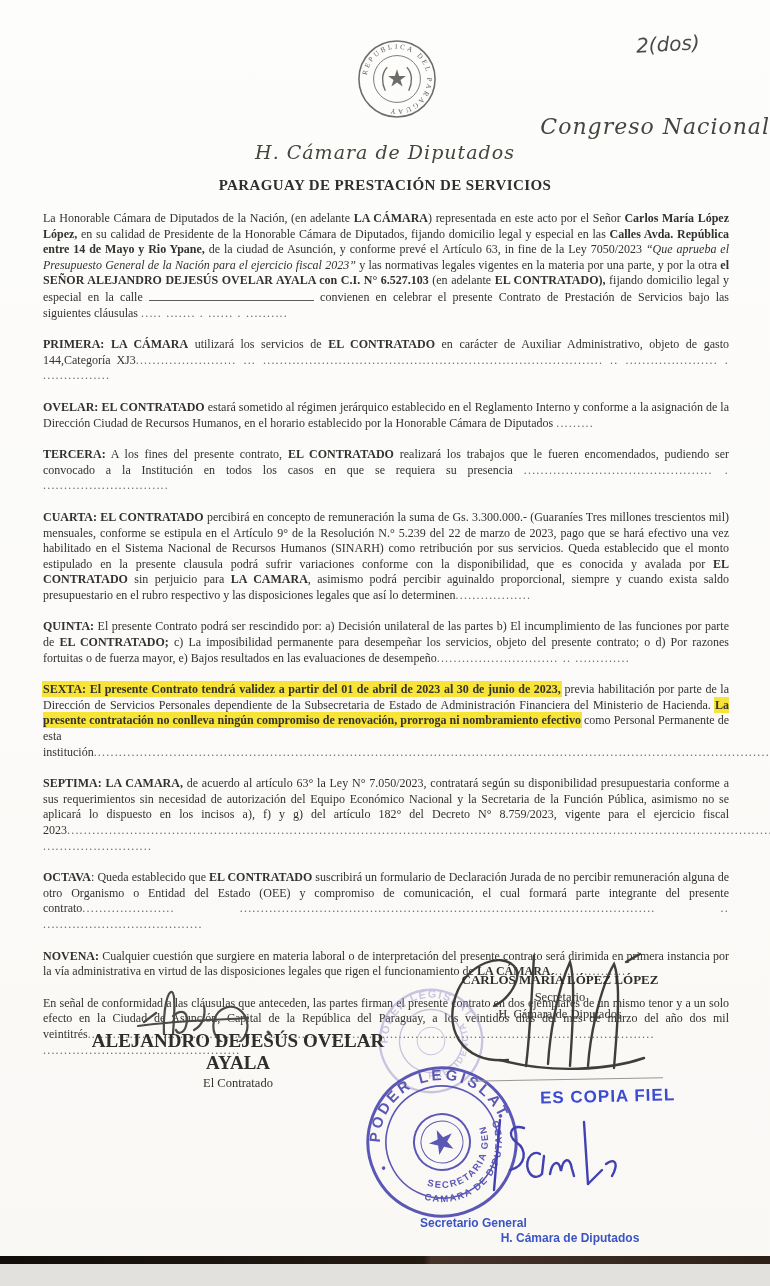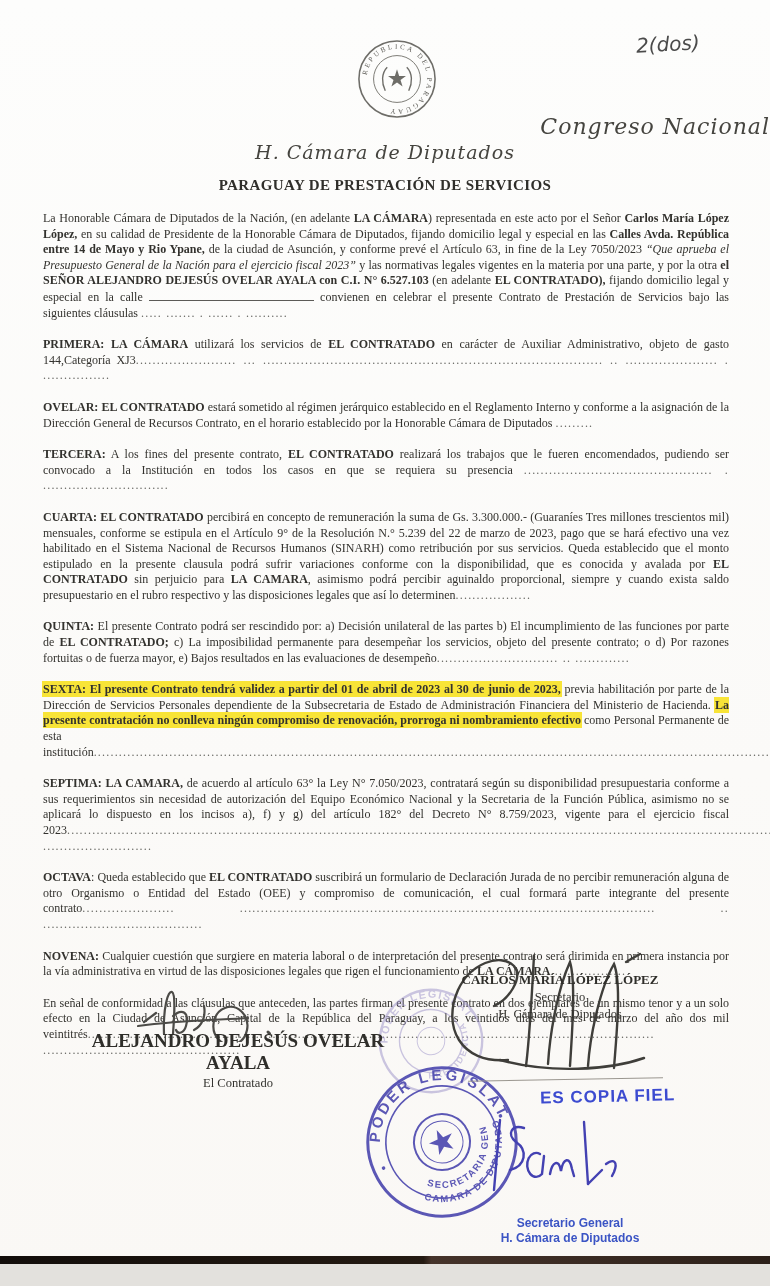--- a/index.html
+++ b/index.html
@@ -50,21 +50,21 @@
   
   .stamp-presidencia{position:absolute;left:372px;top:982px;width:118px;height:118px;
         opacity:.5;transform:rotate(-32deg);}
   .stamp-secretaria{position:absolute;left:362px;top:1062px;width:160px;height:160px;
         opacity:.9;transform:rotate(-24deg);}
   .sig-sam{position:absolute;left:472px;top:1112px;width:150px;height:85px;}
   
   .sec-name{position:absolute;left:420px;top:1192px;width:300px;text-align:center;
         font-family:"DejaVu Serif",serif;font-style:italic;font-size:18px;
         color:#4443b4;letter-spacing:.5px;}
-  .sec-role1{position:absolute;left:420px;top:1216px;width:300px;text-align:center;
+  .sec-role1{position:absolute;left:420px;top:1216px;width:300px;
         font-family:"Liberation Sans",sans-serif;font-weight:bold;font-size:12px;color:#3b54c4;}
   .sec-role2{position:absolute;left:420px;top:1231px;width:300px;text-align:center;
         font-family:"Liberation Sans",sans-serif;font-weight:bold;font-size:12px;color:#3b54c4;}
   
   .scan-edge{position:absolute;left:0;top:1256px;width:770px;height:8px;
         background:linear-gradient(90deg,#120d0a 0%,#241a12 55%,#45332a 56%,#2c2019 100%);}
   .scan-below{position:absolute;left:0;top:1264px;width:770px;height:22px;background:#e3e1dd;}
 </style>
 </head>
 <body>
@@ -85,21 +85,21 @@
   </svg>
 
   <div class="hand-page">2(dos)</div>
   <div class="org1">Congreso Nacional</div>
   <div class="org2">H. Cámara de Diputados</div>
   <div class="doc-title">PARAGUAY DE PRESTACIÓN DE SERVICIOS</div>
 
   <div class="body-text">
     <p><span class="">La Honorable Cámara de Diputados de la Nación, (en adelante </span><span class="b">LA CÁMARA</span><span class="">) representada en este acto por el Señor </span><span class="b">Carlos María López López,</span><span class=""> en su calidad de Presidente de la Honorable Cámara de Diputados, fijando domicilio legal y especial en las </span><span class="b">Calles Avda. República entre 14 de Mayo y Rio Ypane,</span><span class=""> de la ciudad de Asunción, y conforme prevé el Artículo 63, in fine de la Ley 7050/2023 </span><span class="i">“Que aprueba el Presupuesto General de la Nación para el ejercicio fiscal 2023”</span><span class=""> y las normativas legales vigentes en la materia por una parte, y por la otra </span><span class="b">el SEÑOR ALEJANDRO DEJESÚS OVELAR AYALA con C.I. N° 6.527.103</span><span class=""> (en adelante </span><span class="b">EL CONTRATADO),</span><span class=""> fijando domicilio legal y especial en la calle </span><span class="blank" style="width: 165px;"></span><span class=""> convienen en celebrar el presente Contrato de Prestación de Servicios bajo las siguientes cláusulas </span><span class="dots">..... ....... . ...... . ..........</span></p>
     <p><span class="b">PRIMERA: LA CÁMARA</span><span class=""> utilizará los servicios de </span><span class="b">EL CONTRATADO</span><span class=""> en carácter de Auxiliar Administrativo, objeto de gasto 144,Categoría XJ3</span><span class="dots">........................ ... ................................................................................. .. ...................... . ................</span></p>
-    <p><span class="b">OVELAR: EL CONTRATADO</span><span class=""> estará sometido al régimen jerárquico establecido en el Reglamento Interno y conforme a la asignación de la Dirección General de Recursos Contrato, en el horario establecido por la Honorable Cámara de Diputados </span><span class="dots">.........</span></p>
+    <p><span class="b">OVELAR: EL CONTRATADO</span><span class=""> estará sometido al régimen jerárquico establecido en el Reglamento Interno y conforme a la asignación de la Dirección Ciudad de Recursos Humanos, en el horario establecido por la Honorable Cámara de Diputados </span><span class="dots">.........</span></p>
     <p><span class="b">TERCERA:</span><span class=""> A los fines del presente contrato, </span><span class="b">EL CONTRATADO</span><span class=""> realizará los trabajos que le fueren encomendados, pudiendo ser convocado a la Institución en todos los casos en que se requiera su presencia </span><span class="dots">............................................. . ..............................</span></p>
     <p><span class="b">CUARTA: EL CONTRATADO</span><span class=""> percibirá en concepto de remuneración la suma de Gs. 3.300.000.- (Guaraníes Tres millones trescientos mil) mensuales, conforme se estipula en el Artículo 9° de la Resolución N.° 5.239 del 22 de marzo de 2023, pago que se hará efectivo una vez habilitado en el Sistema Nacional de Recursos Humanos (SINARH) como retribución por sus servicios. Queda establecido que el monto estipulado en la presente clausula podrá sufrir variaciones conforme con la disponibilidad, que es conocida y avalada por </span><span class="b">EL CONTRATADO</span><span class=""> sin perjuicio para </span><span class="b">LA CAMARA</span><span class="">, asimismo podrá percibir aguinaldo proporcional, siempre y cuando exista saldo presupuestario en el rubro respectivo y las disposiciones legales que así lo determinen</span><span class="dots">..................</span></p>
     <p><span class="b">QUINTA:</span><span class=""> El presente Contrato podrá ser rescindido por: a) Decisión unilateral de las partes b) El incumplimiento de las funciones por parte de </span><span class="b">EL CONTRATADO;</span><span class=""> c) La imposibilidad permanente para desempeñar los servicios, objeto del presente contrato; o d) Por razones fortuitas o de fuerza mayor, e) Bajos resultados en las evaluaciones de desempeño</span><span class="dots">............................. .. .............</span></p>
     <p><span class="b hl">SEXTA:</span><span class="b hl"> El presente Contrato tendrá validez a partir del 01 de abril de 2023 al 30 de junio de 2023,</span><span class=""> previa habilitación por parte de la Dirección de Servicios Personales dependiente de la Subsecretaria de Estado de Administración Financiera del Ministerio de Hacienda. </span><span class="b hl">La presente contratación no conlleva ningún compromiso de renovación, prorroga ni nombramiento efectivo</span><span class=""> como Personal Permanente de esta institución</span><span class="dots">.......................................................................................................................................................................</span></p>
     <p><span class="b">SEPTIMA: LA CAMARA,</span><span class=""> de acuerdo al artículo 63° la Ley N° 7.050/2023, contratará según su disponibilidad presupuestaria conforme a sus requerimientos sin necesidad de autorización del Equipo Económico Nacional y la Secretaria de la Función Pública, asimismo no se aplicará lo dispuesto en los incisos a), f) y g) del artículo 182° del Decreto N° 8.759/2023, vigente para el ejercicio fiscal 2023</span><span class="dots">................................................................................................................................................................................................. ..........................</span></p>
     <p><span class="b">OCTAVA</span><span class="">: Queda establecido que </span><span class="b">EL CONTRATADO</span><span class=""> suscribirá un formulario de Declaración Jurada de no percibir remuneración alguna de otro Organismo o Entidad del Estado (OEE) y compromiso de comunicación, el cual formará parte integrante del presente contrato</span><span class="dots">...................... ................................................................................................... .. ......................................</span></p>
     <p><span class="b">NOVENA:</span><span class=""> Cualquier cuestión que surgiere en materia laboral o de interpretación del presente contrato será dirimida en primera instancia por la vía administrativa en virtud de las disposiciones legales que rigen el funcionamiento de </span><span class="b">LA CÁMARA</span><span class="dots">..................</span></p>
     <p><span class="">En señal de conformidad a las cláusulas que anteceden, las partes firman el presente contrato en dos ejemplares de un mismo tenor y a un solo efecto en la Ciudad de Asunción, Capital de la República del Paraguay, a los veintidós días del mes de marzo del año dos  mil veintitrés</span><span class="dots">....................................................................................................................................... ...............................................</span></p>
   </div>
 

